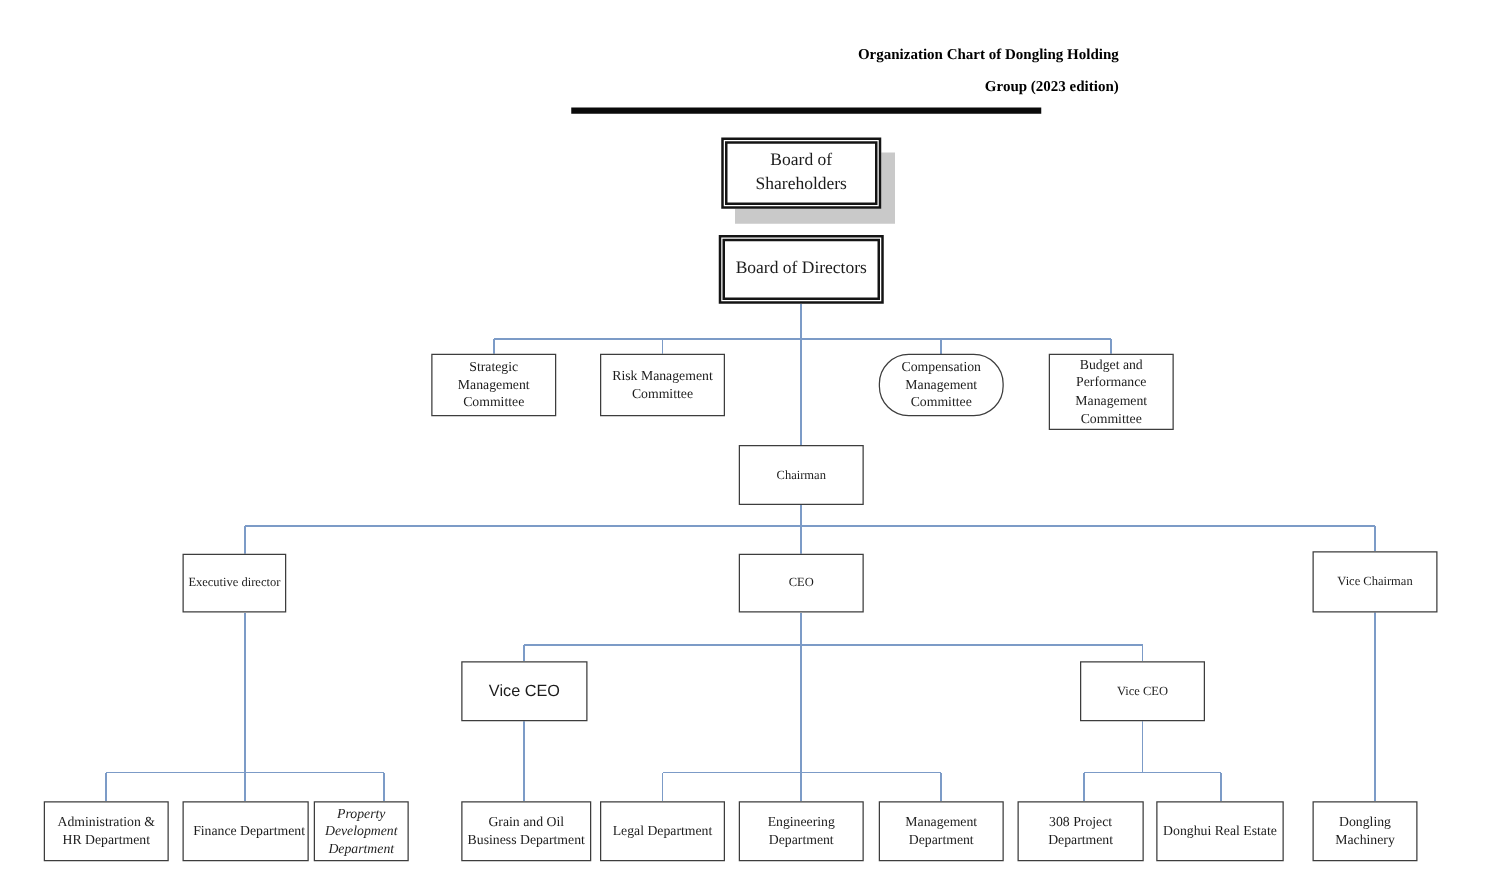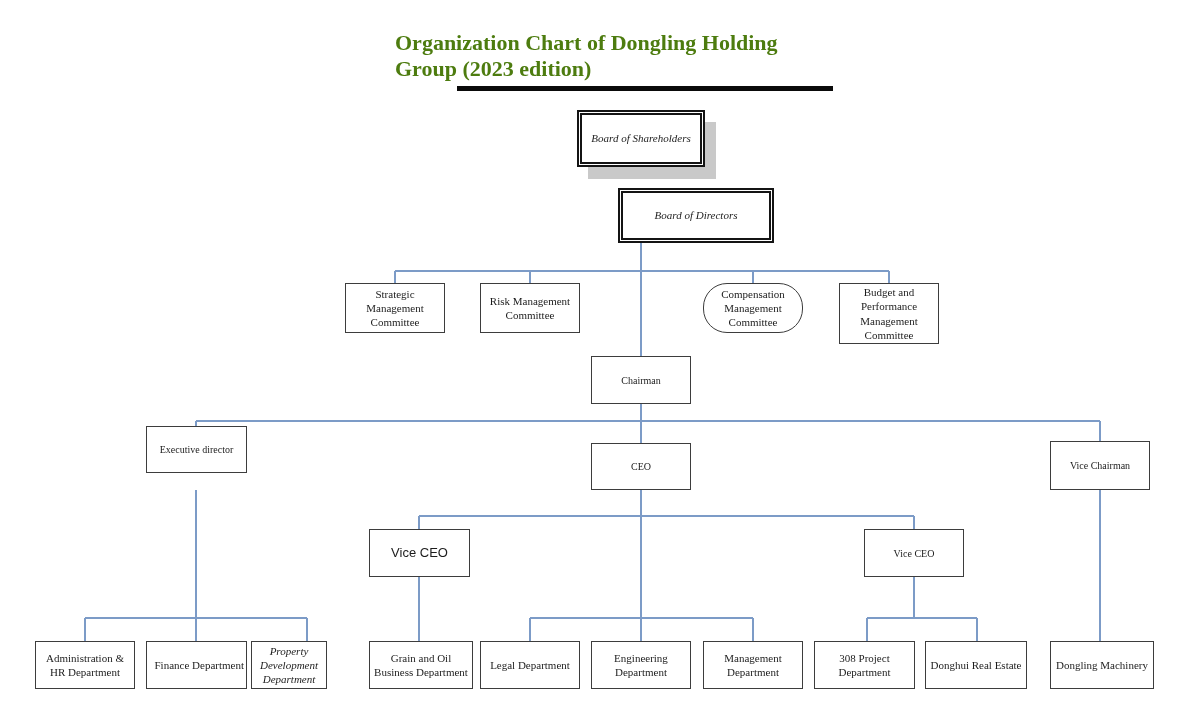--- a/index.html
+++ b/index.html
@@ -6,43 +6,42 @@
   .canvas{
     position:relative;
     width:1200px;height:715px;
     background:#ffffff;
     font-family:"Liberation Serif", serif;
     color:#1c1c1c;
     overflow:hidden;
   }
   .title-block{
     position:absolute;left:395px;top:30px;width:500px;
-    text-align:left;
-    font-weight:bold;font-size:22px;line-height:26px;
-    color:#4d7c0f;
+    text-align:right;
+    font-weight:bold;font-size:12px;line-height:26px;
+    color:#000000;
   }
   .title-underline{
     width:376px;height:5px;background:#0a0a0a;
     margin:4px auto 0 auto;
   }
   svg.connectors{position:absolute;left:0;top:0;}
   .node{
     position:absolute;
     box-sizing:border-box;
     display:flex;align-items:center;justify-content:center;
     text-align:center;
     background:#ffffff;
     border:1.5px solid #3d3d3d;
     font-size:11px;line-height:1.3;
     padding:1px 2px;
   }
   .node.dbl{
     border:5px double #141414;
-    font-size:11px;
-    font-style:italic;
+    font-size:14px;
   }
   .node.shadow{
     box-shadow:11px 12px 0 0 #c9c9c9;
   }
   .node.mid{font-size:10px;}
   .node.sans{font-family:"Liberation Sans", sans-serif;font-size:13px;}
 </style>
 </head>
 <body>
 
@@ -73,21 +72,21 @@
              M914,577 L914,618
              M867,618 L977,618
              M867,618 L867,641  M977,618 L977,641
              M1100,489 L1100,641"></path>
   </svg>
 
   <div class="node dbl shadow" style="left:577px;top:110px;width:128px;height:57px;">
     <span>Board of Shareholders</span>
   </div>
 
-  <div class="node dbl" style="left:575px;top:188px;width:156px;height:55px;margin-left:43px;">
+  <div class="node dbl" style="left:575px;top:188px;width:132px;height:55px;">
     <span>Board of Directors</span>
   </div>
 
   <div class="node" style="left:345px;top:283px;width:100px;height:50px;">
     <span>Strategic Management Committee</span>
   </div>
 
   <div class="node" style="left:480px;top:283px;width:100px;height:50px;">
     <span>Risk Management Committee</span>
   </div>
@@ -97,21 +96,21 @@
   </div>
 
   <div class="node" style="left:839px;top:283px;width:100px;height:61px;">
     <span>Budget and Performance Management Committee</span>
   </div>
 
   <div class="node mid" style="left:591px;top:356px;width:100px;height:48px;">
     <span>Chairman</span>
   </div>
 
-  <div class="node mid" style="left:146px;top:426px;width:101px;height:47px;">
+  <div class="node mid" style="left:146px;top:443px;width:83px;height:47px;">
     <span>Executive director</span>
   </div>
 
   <div class="node mid" style="left:591px;top:443px;width:100px;height:47px;">
     <span>CEO</span>
   </div>
 
   <div class="node mid" style="left:1050px;top:441px;width:100px;height:49px;">
     <span>Vice Chairman</span>
   </div>
@@ -153,17 +152,17 @@
   </div>
 
   <div class="node" style="left:814px;top:641px;width:101px;height:48px;">
     <span>308 Project Department</span>
   </div>
 
   <div class="node" style="left:925px;top:641px;width:102px;height:48px;padding:1px 0;">
     <span>Donghui Real Estate</span>
   </div>
 
-  <div class="node" style="left:1050px;top:641px;width:104px;height:48px;padding:1px 0;">
+  <div class="node" style="left:1050px;top:641px;width:84px;height:48px;padding:1px 0;">
     <span>Dongling Machinery</span>
   </div>
 
 </div>
 
 </body></html>

